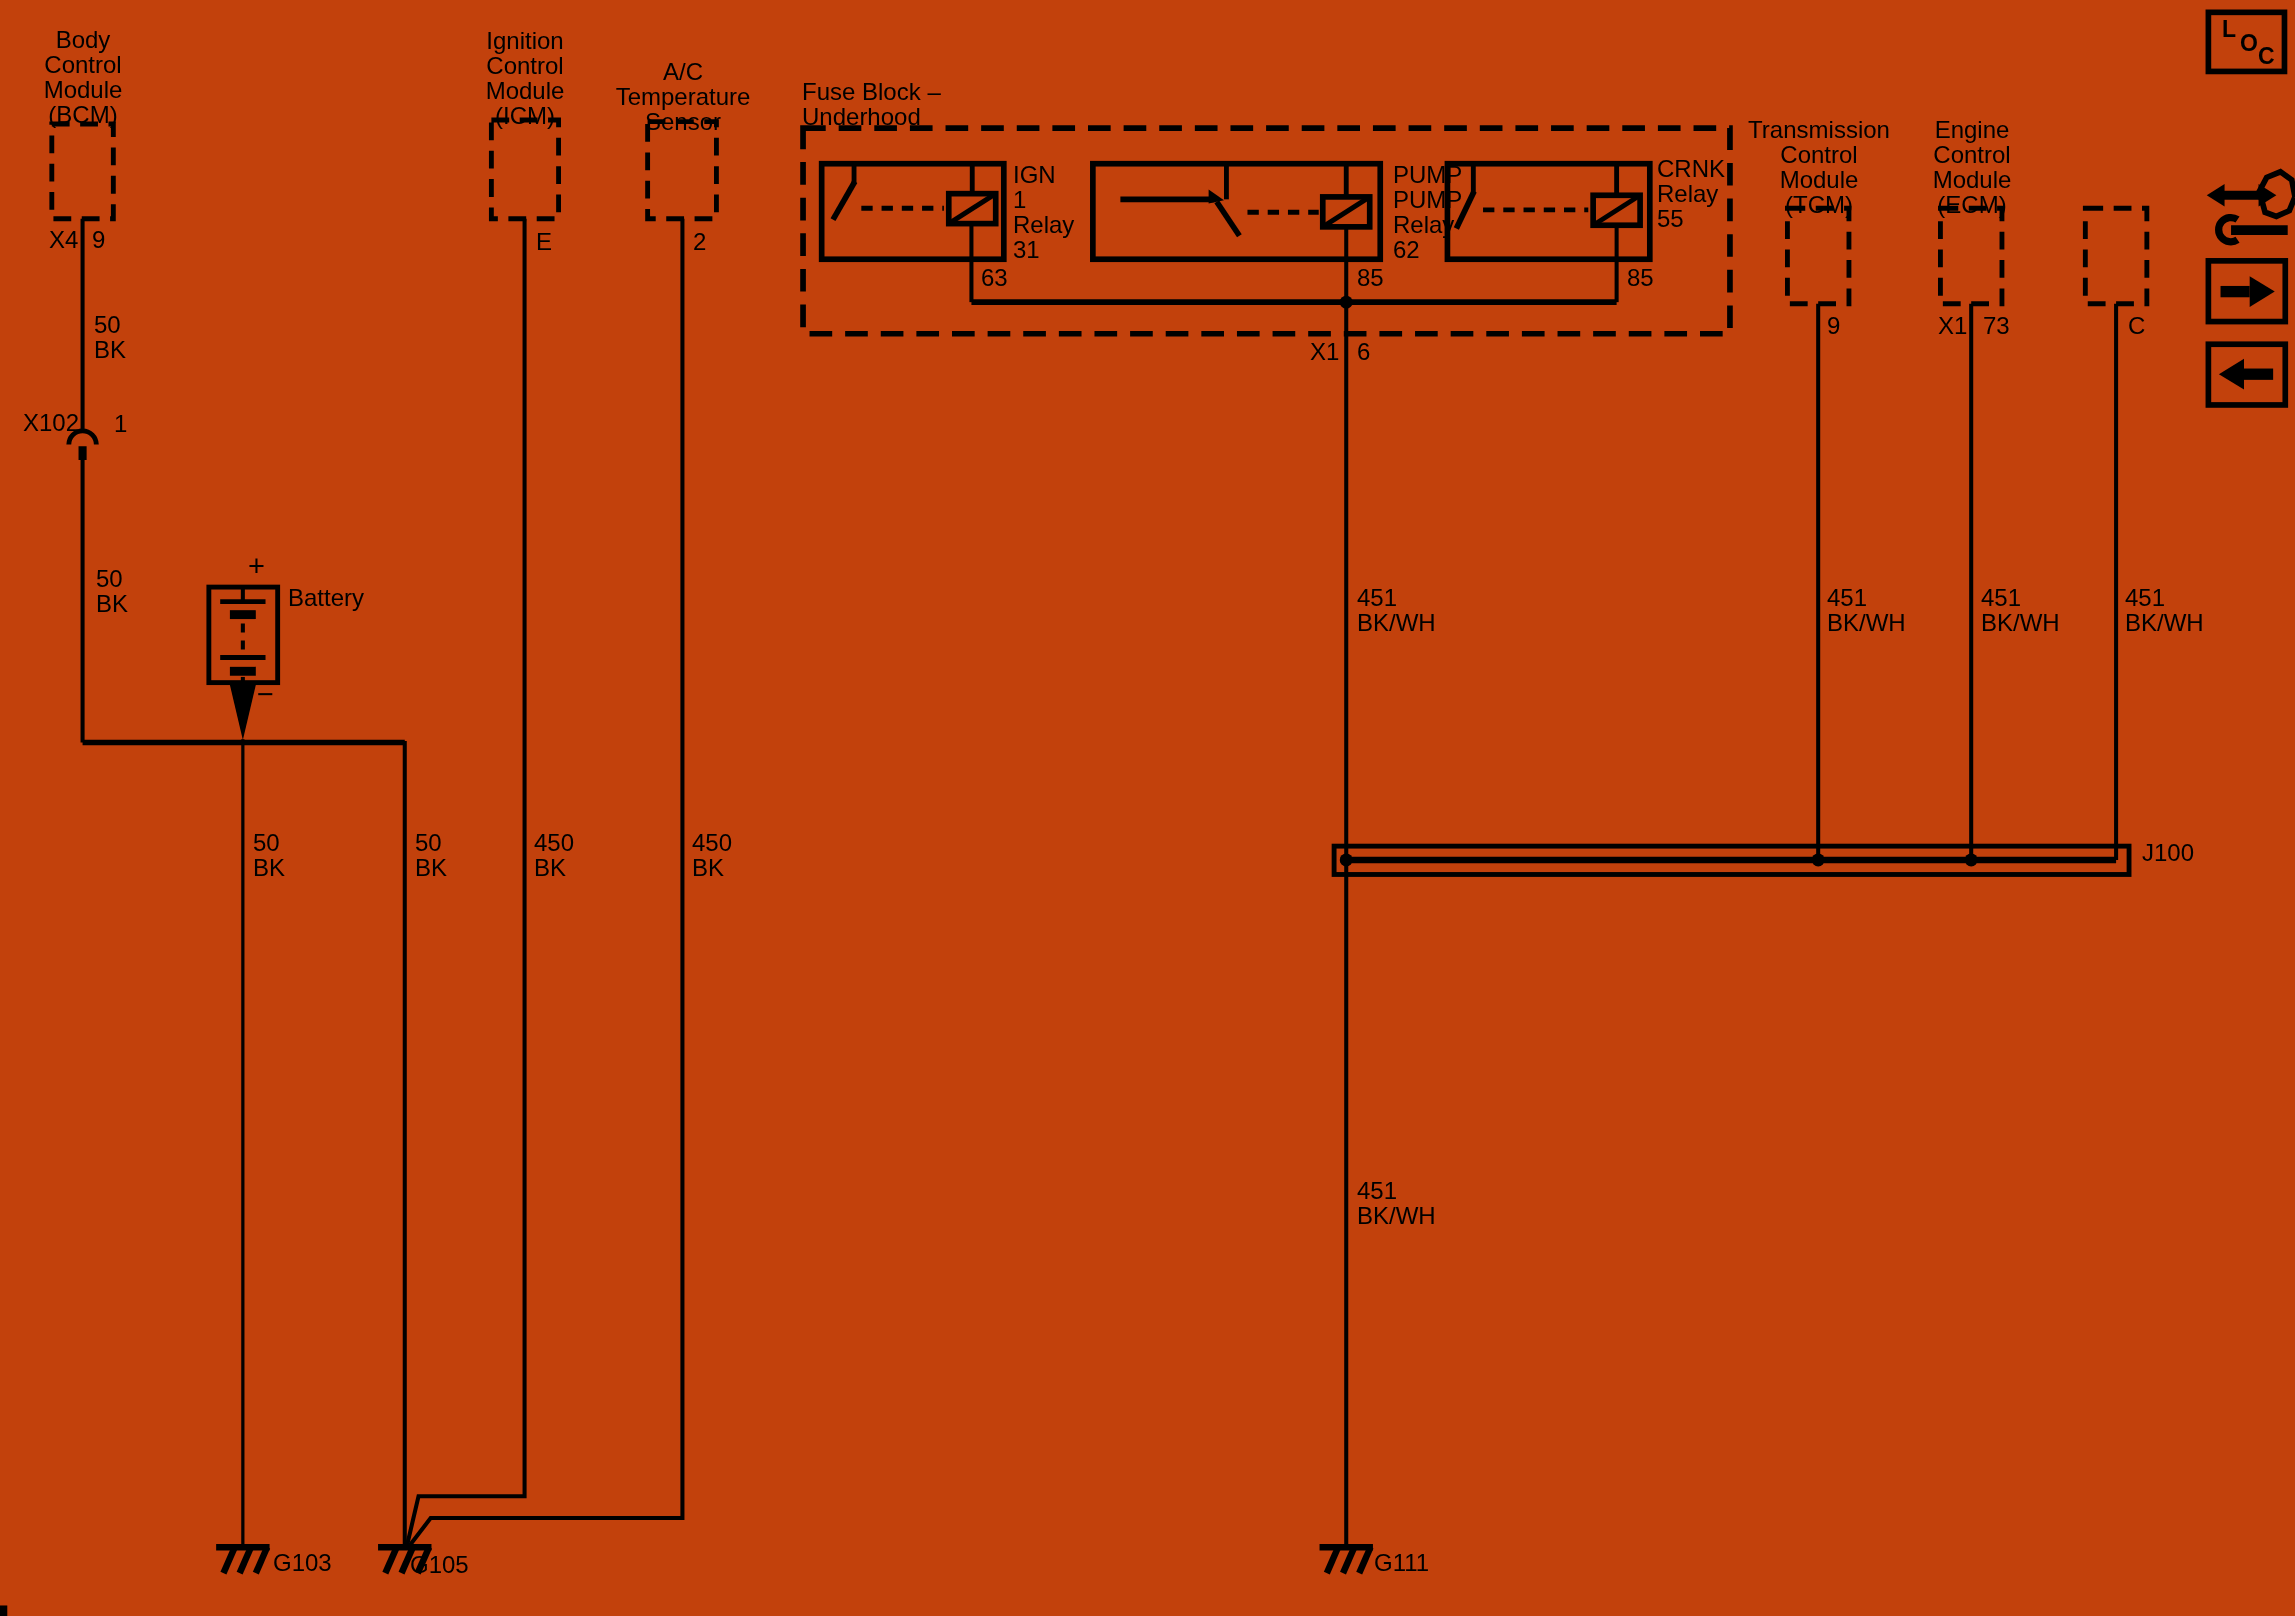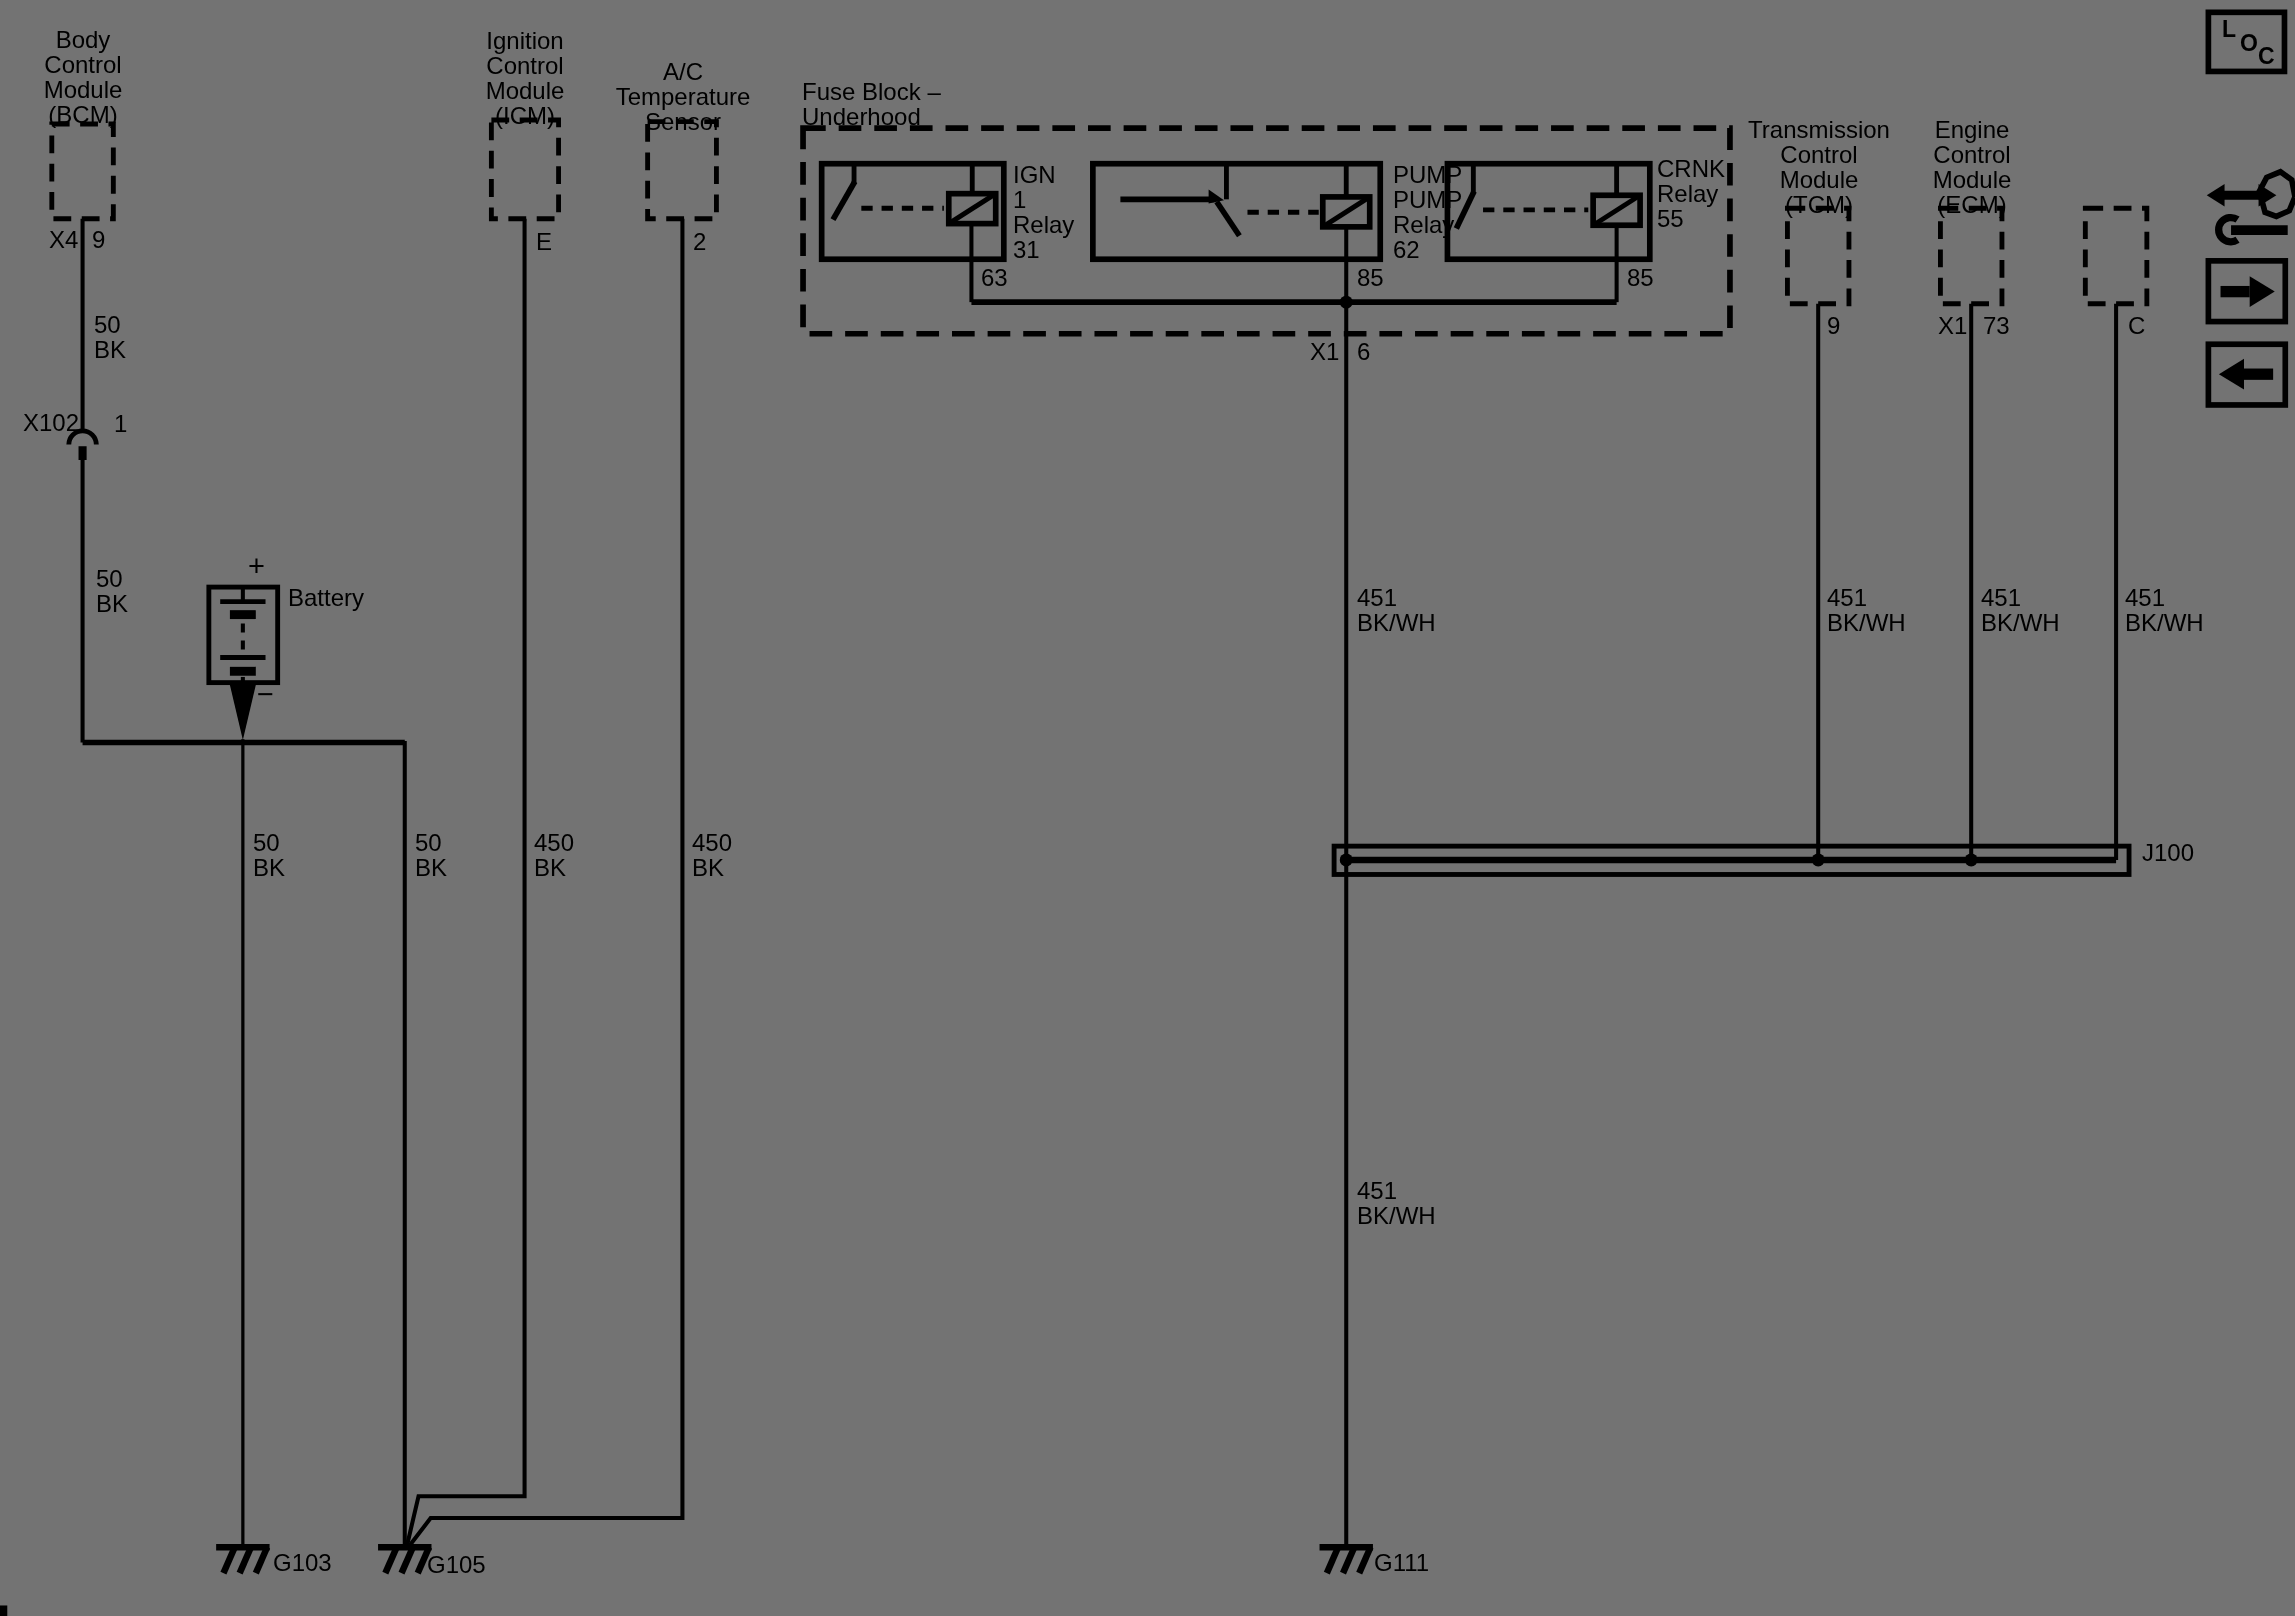--- a/index.html
+++ b/index.html
@@ -1,16 +1,16 @@
 <!DOCTYPE html>
 <html style="font-size:13px"><head>
 <meta charset="utf-8">
 <style>
   html,body{margin:0;padding:0;background:#fff;}
-  .canvas{position:relative;width:2295px;height:1617px;background:#737373;overflow:hidden;
+  .canvas{position:relative;width:2295px;height:1617px;background:#c2410c;overflow:hidden;
           font-family:"Liberation Sans", sans-serif;color:#000;}
   svg.layer{position:absolute;left:0;top:0;}
   .lbl{position:absolute;font-size:24px;line-height:25px;white-space:pre;color:#000;}
   .ctr{transform:translateX(-50%);text-align:center;}
   .big{font-size:29px;line-height:29px;}
   .locltr{position:absolute;font-size:23px;line-height:23px;font-weight:bold;}
 </style>
 </head>
 <body>
 
@@ -168,21 +168,21 @@
   <div class="lbl" style="left:1357px;top:339px">6</div>
   <div class="lbl" style="left:1827px;top:313px">9</div>
   <div class="lbl" style="left:1938px;top:313px">X1</div>
   <div class="lbl" style="left:1983px;top:313px">73</div>
   <div class="lbl" style="left:2128px;top:313px">C</div>
   <div class="lbl" style="left:23px;top:410px">X102</div>
   <div class="lbl" style="left:114px;top:411px">1</div>
   <div class="lbl" style="left:2142px;top:840px">J100</div>
 
   <div class="lbl" style="left:273px;top:1550px">G103</div>
-  <div class="lbl" style="left:427px;top:1552px">G105</div>
+  <div class="lbl" style="left:410px;top:1552px">G105</div>
   <div class="lbl" style="left:1374px;top:1550px">G111</div>
 
   <div class="lbl" style="left:288px;top:585px">Battery</div>
   <div class="lbl big" style="left:248px;top:552px">+</div>
   <div class="lbl big" style="left:257px;top:680px">−</div>
 
   <div class="lbl" style="left:94px;top:312px"><div>50</div><div>BK</div></div>
   <div class="lbl" style="left:96px;top:566px"><div>50</div><div>BK</div></div>
   <div class="lbl" style="left:253px;top:830px"><div>50</div><div>BK</div></div>
   <div class="lbl" style="left:415px;top:830px"><div>50</div><div>BK</div></div>

